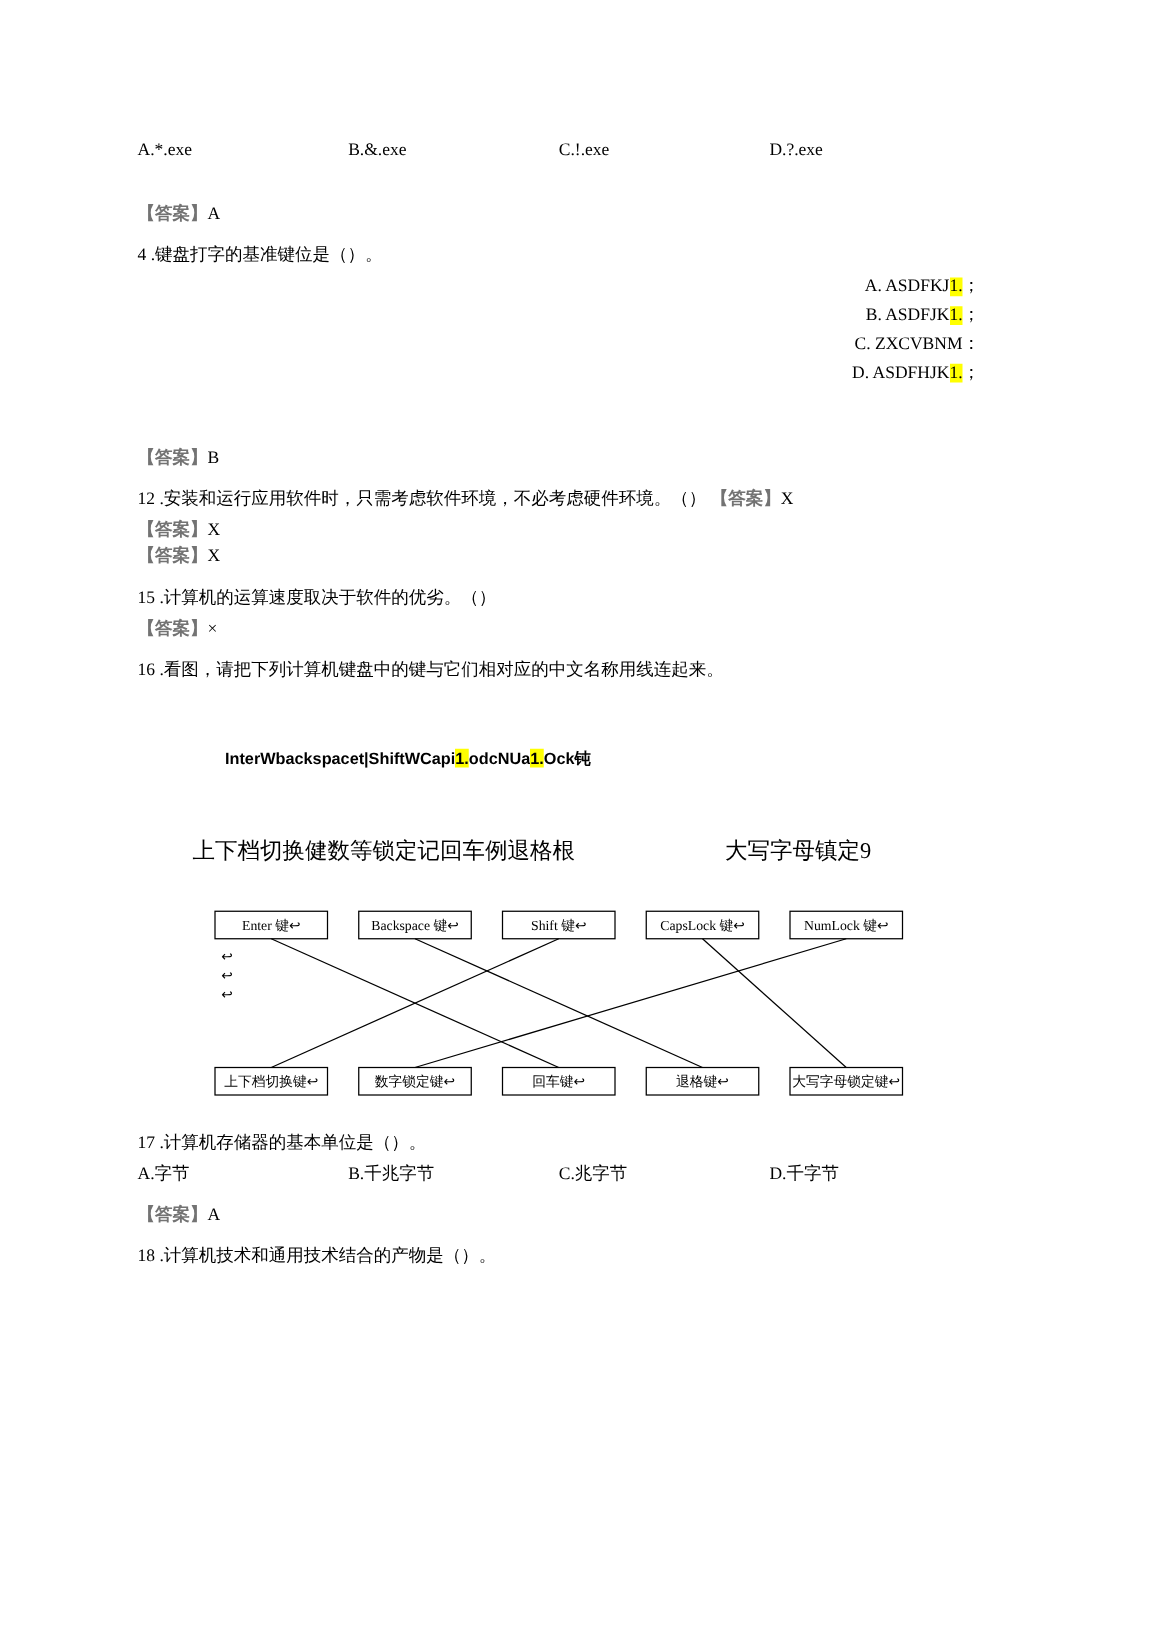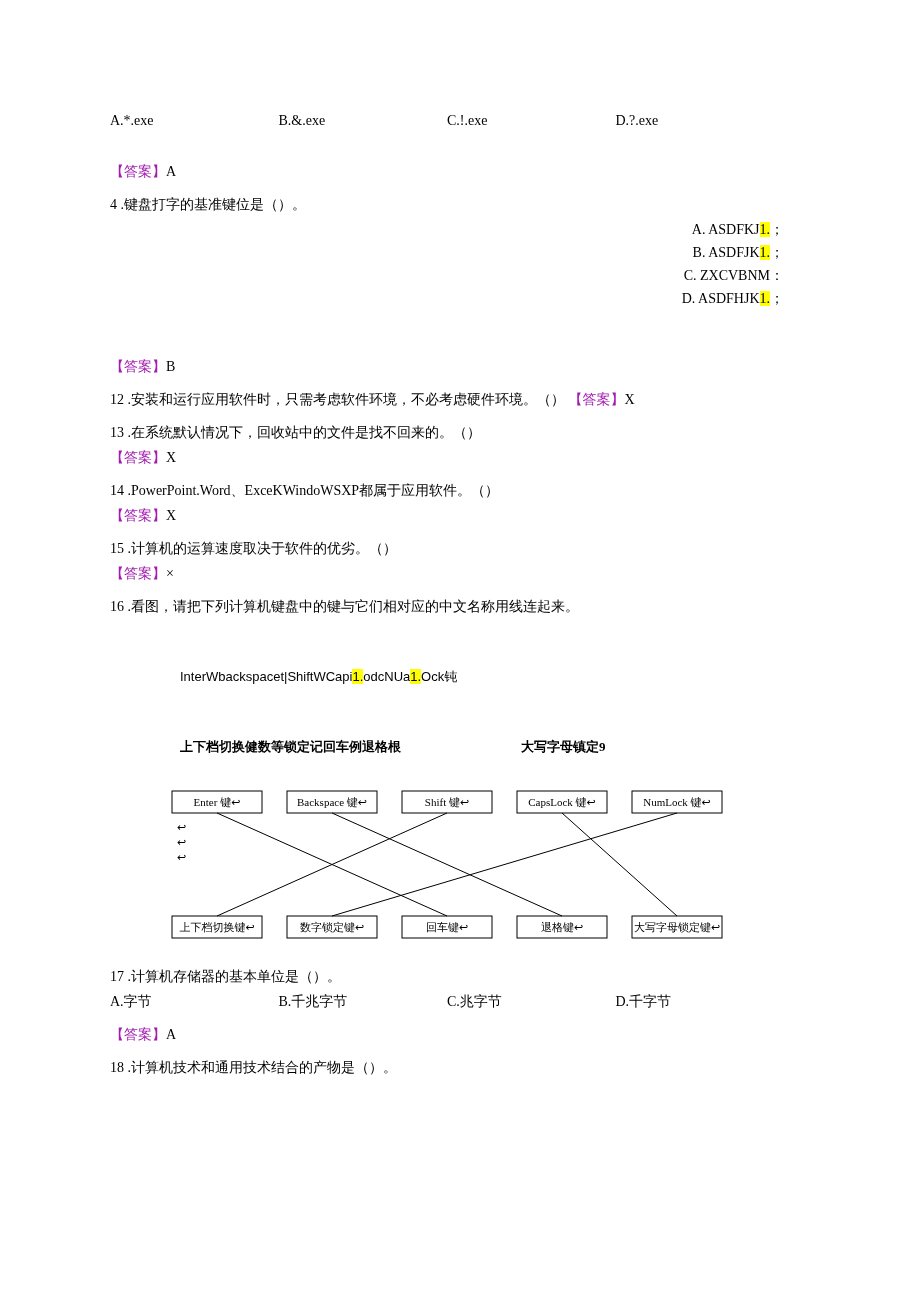--- a/index.html
+++ b/index.html
@@ -16,37 +16,37 @@
     min-height: 1301px;
     padding: 110px 46px 40px 110px;
     box-sizing: border-box;
   }
   .opt-row {
     display: flex;
     margin-bottom: 8px;
   }
   .opt-row > div { flex: 1; }
   .ans-label {
-    color: #a21caf;
+    color: #737373;
+    font-weight: bold;
   }
   .hl {
     background: #ffff00;
   }
   .para { margin: 12px 0 4px 0; }
   .list-opt { margin: 2px 0; text-align: right; }
   .q16-keys {
     font-family: Arial, "Microsoft YaHei", sans-serif;
-    font-weight: normal;
+    font-weight: bold;
     font-size: 13px;
     margin: 50px 0 50px 70px;
   }
   .q16-labels {
-    margin: 40px 0 30px 70px;
-    font-size: 13px;
-    font-weight: bold;
+    margin: 40px 0 30px 44px;
+    font-size: 18px;
   }
   .q16-labels .gap { display:inline-block; width:120px; }
   .diagram {
     width: 560px;
     margin: 10px auto 20px auto;
   }
   .diagram svg { display:block; }
 </style>
 </head>
 <body>
@@ -78,26 +78,24 @@
 
   <div class="para" style="margin-top:47px;">
     <span class="ans-label">【答案】</span><span>B</span>
   </div>
 
   <div class="para">
     <span>12 .安装和运行应用软件时，只需考虑软件环境，不必考虑硬件环境。（）</span>
     <span class="ans-label">【答案】</span><span>X</span>
   </div>
 
-  <div class="para">13 .在系统默认情况下，回收站中的文件是找不回来的。（）</div>
   <div>
     <span class="ans-label">【答案】</span><span>X</span>
   </div>
 
-  <div class="para">14 .PowerPoint.Word、ExceKWindoWSXP都属于应用软件。（）</div>
   <div>
     <span class="ans-label">【答案】</span><span>X</span>
   </div>
 
   <div class="para">15 .计算机的运算速度取决于软件的优劣。（）</div>
   <div>
     <span class="ans-label">【答案】</span><span>×</span>
   </div>
 
   <div class="para">16 .看图，请把下列计算机键盘中的键与它们相对应的中文名称用线连起来。</div>

